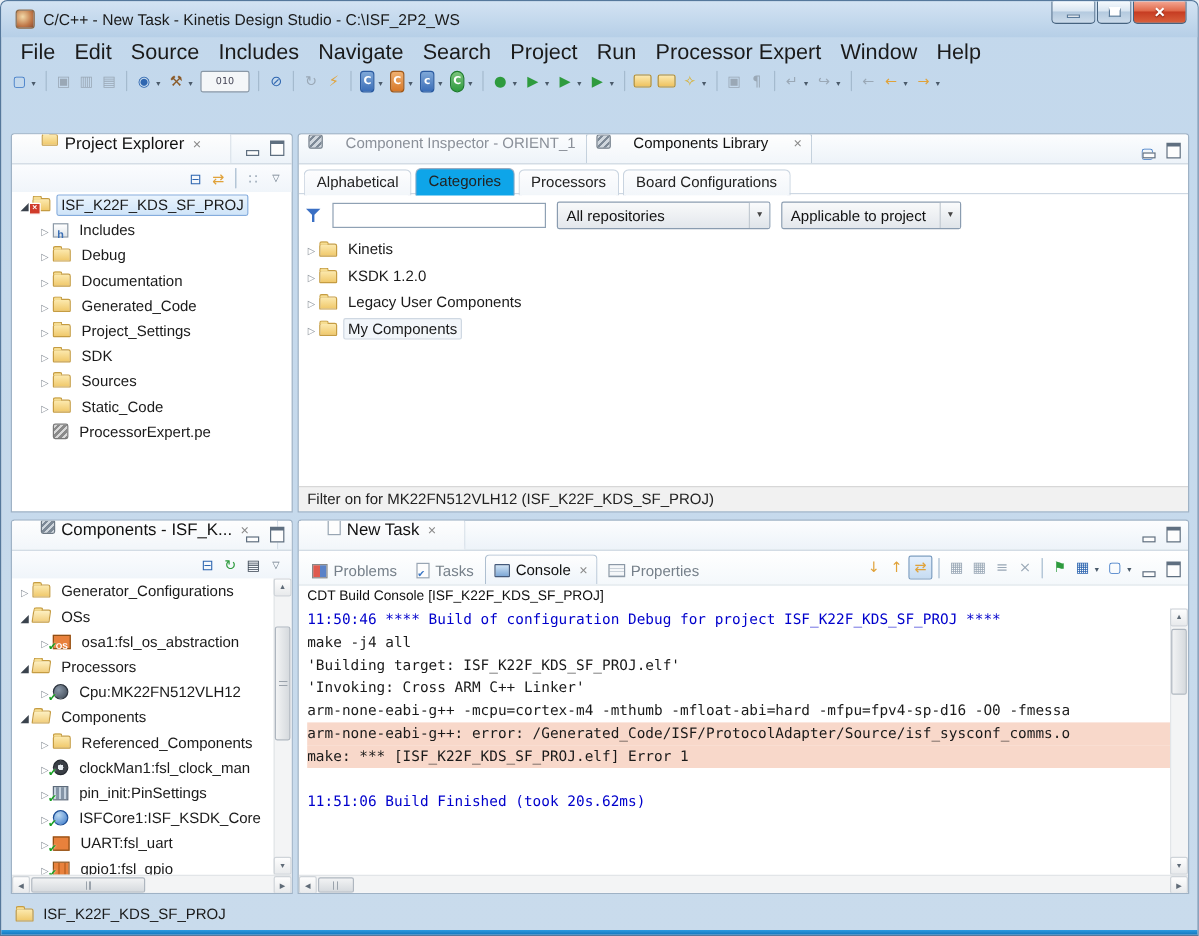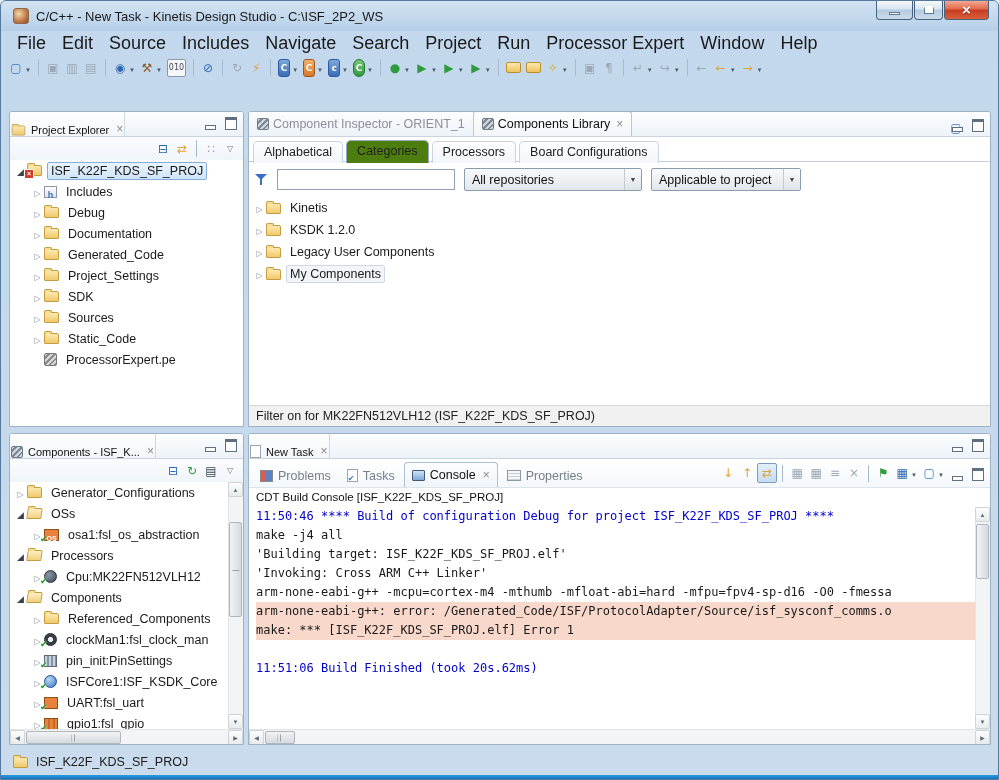--- a/index.html
+++ b/index.html
@@ -26,21 +26,21 @@
   .toolbar1{height:23px;display:flex;align-items:center;padding-left:6px;gap:1px}
   .tb{display:inline-flex;align-items:center;height:20px;padding:1px 2px;border-radius:2px}
   .tb.sep{width:1px;height:17px;padding:0;background:#a4bace;margin:0 4px}
   .tb.pressed{border:1px solid #7a9cc0;background:linear-gradient(#e4effc,#c6dcf2)}
   .tico{font-family:"DejaVu Sans",sans-serif;font-size:12px;line-height:16px;min-width:14px;text-align:center;display:inline-block}
   .dd{display:none}
   .dd.yes{display:inline-block}
   .dd.yes::before{content:"▼";font-size:6px;color:#4a5a6a;margin-left:2px}
   .c-new{color:#3a76c4}.c-dis{color:#9aa8b6}.c-blue{color:#2e66b0}.c-brown{color:#8a5a28}.c-gold{color:#e0a23a}.c-gold2{color:#d8b030}
   .c-green{color:#2e9b3e}.c-greenb{color:#2e9b3e}.c-greenr{color:#2e9b3e}.c-dim{color:#6a7886;font-size:8px}.c-dark{color:#3a4552}
-  .c-bin{font-size:8px;border:1px solid #8a98a6;background:#f4f6f8;color:#445;padding:0 1px;border-radius:2px;min-width:0}
+  .c-bin{font-size:8px;border:1px solid #8a98a6;background:#f4f6f8;color:#445;padding:0 12px;border-radius:2px;min-width:0}
   .c-cblue,.c-cblue2{color:#fff;background:linear-gradient(#7fa8d8,#3a6db8);border:1px solid #2a5aa0;border-radius:3px;font-size:9px;font-weight:bold;min-width:12px}
   .c-corange{color:#fff;background:linear-gradient(#f0b070,#d87828);border:1px solid #a05818;border-radius:3px;font-size:9px;font-weight:bold;min-width:12px}
   .c-cgreen{color:#fff;background:linear-gradient(#7cc47c,#2e9b3e);border:1px solid #1d7a2c;border-radius:7px;font-size:9px;font-weight:bold;min-width:12px}
   .fold-mini{width:15px;height:11px;background:linear-gradient(#fce9ae,#eec25f);border:1px solid #b8902e;border-radius:2px;min-width:0}
   .toolbar2{height:29px;position:relative;border-bottom:1px solid #a8bfd4}
   .qa-input{position:absolute;left:765px;top:4px;width:105px;height:21px;border:1px solid #98a8b8;font-size:12.5px;color:#444;padding:2px 6px;font-family:"Liberation Sans",sans-serif}
   .tb2-sep{position:absolute;left:880px;top:4px;width:1px;height:20px;background:#9fb6cc}
   .persp-open{position:absolute;left:891px;top:6px;width:16px;height:14px;border:1px solid #7b93ad;background:linear-gradient(#f2f7fc,#d8e6f2)}
   .persp-open::after{content:"✦";position:absolute;right:-4px;top:-5px;color:#d9a23c;font-size:8px}
   .tb2-sep2{position:absolute;left:914px;top:4px;width:1px;height:20px;background:#9fb6cc}
@@ -51,23 +51,23 @@
 
   
   .main{position:absolute;top:107px;left:0;width:999px;height:639px}
   .panel{position:absolute;background:#fff;border:1px solid #9fb2c5;border-radius:3px 3px 0 0;overflow:hidden}
   #pe-panel{left:8px;top:3px;width:235px;height:316px}
   #comp-panel{left:8px;top:325px;width:235px;height:312px}
   #lib-panel{left:247px;top:3px;width:743px;height:316px}
   #ed-panel{left:247px;top:325px;width:743px;height:312px}
 
   .tabrow{height:25px;display:flex;align-items:flex-end;background:linear-gradient(#fcfdfe,#edf3f9);border-bottom:1px solid #c9d4df;position:relative}
-  .tab{display:inline-flex;align-items:flex-end;gap:5px;height:25px;padding:0 1px;font-size:11px;color:#111;
+  .tab{display:inline-flex;align-items:flex-start;gap:5px;height:25px;padding:0 24px;font-size:14px;color:#111;
        background:linear-gradient(#fefefe,#f2f6fa);border-right:1px solid #cfd9e3;border-radius:3px 3px 0 0}
-  .ltab{display:inline-flex;align-items:center;gap:4px;height:24px;padding:0 8px;font-size:12.5px;border-radius:3px 3px 0 0}
+  .ltab{display:inline-flex;align-items:flex-start;gap:19px;height:24px;padding:0 8px;font-size:12.5px;border-radius:3px 3px 0 0}
   .ltab.inactive{color:#8a9099}
   .ltab.active{background:linear-gradient(#fefefe,#f2f6fa);border:1px solid #b9c8d6;border-bottom:none;color:#111;height:25px}
   .tab-x{display:none}
   .tab-x.show{display:inline-block}
   .tab-x.show::before{content:"×";font-size:12px;color:#8a8a8a;margin-left:2px}
   .prbtns{position:absolute;right:4px;top:3px;display:flex;align-items:center;gap:3px}
   .pbtn{width:17px;height:16px;display:flex;align-items:center;justify-content:center}
   .pbtn-min::before{content:"";display:block;width:9px;height:3px;border:1px solid #5f6f80;background:#fdfdfd;margin-top:8px}
   .pbtn-max::before{content:"";display:block;width:10px;height:9px;border:1px solid #5f6f80;border-top-width:3px;background:#fdfdfd}
   .vtoolbar{height:23px;display:flex;justify-content:flex-end;align-items:center;padding-right:4px;gap:1px;background:linear-gradient(#fbfcfe,#f0f5fa)}
@@ -108,21 +108,21 @@
   .i-problems{width:13px;height:12px;border:1px solid #888;background:linear-gradient(90deg,#e05a4e 50%,#5a82c8 50%)}
   .i-tasks{width:11px;height:13px;background:#fdfdfd;border:1px solid #98a5b3;position:relative}
   .i-tasks::after{content:"✔";position:absolute;left:0;bottom:-2px;color:#3a76c4;font-size:8px}
   .i-console-ico{width:13px;height:11px;border:1px solid #44597a;background:linear-gradient(#cfe3f5,#7fa8d6);border-radius:1px}
   .i-properties{width:14px;height:11px;border:1px solid #8b98a6;background:repeating-linear-gradient(#f5f7f9 0 2px,#c9d1d9 2px 3px)}
 
   
   .subtabs{display:flex;gap:3px;padding:3px 4px 0;height:25px;border-bottom:1px solid #c3cfdc;background:#fff}
   .st{padding:3px 10px;font-size:12.5px;border:1px solid #c9d4e0;border-bottom:none;border-radius:5px 5px 0 0;
       background:linear-gradient(#fdfdfe,#f2f6fa);position:relative;top:1px;color:#222;height:22px}
-  .st.sel{background:#4d7c0f;border-color:#97abc2;z-index:2;top:0;height:23px}
+  .st.sel{background:#0ea5e9;border-color:#97abc2;z-index:2;top:0;height:23px}
   .filter-row{display:flex;align-items:center;gap:9px;padding:6px 6px;background:#fff}
   .funnel{width:13px;height:13px;position:relative}
   .funnel::before{content:"";position:absolute;left:0;top:1px;border-left:6px solid transparent;border-right:6px solid transparent;border-top:6px solid #3a6fc4}
   .funnel::after{content:"";position:absolute;left:5px;top:6px;width:2px;height:6px;background:#3a6fc4}
   .filter-input{width:178px;height:21px;border:1px solid #8fa1b4;font-size:12.5px;padding:2px 4px;font-family:"Liberation Sans",sans-serif}
   .combo{display:flex;align-items:center;border:1px solid #8a9cb0;background:linear-gradient(#f8f9fa,#e3e7ec);height:23px;padding-left:7px;border-radius:2px}
   .combo .cval{flex:1;font-size:12.5px;color:#111}
   .combo .carr{width:17px;height:21px;display:flex;align-items:center;justify-content:center;border-left:1px solid #c2cad2;background:linear-gradient(#fafbfc,#dfe4e9)}
   .combo .carr::before{content:"▼";font-size:7px;color:#444}
   .combo.repo{width:178px}.combo.appl{width:150px}

